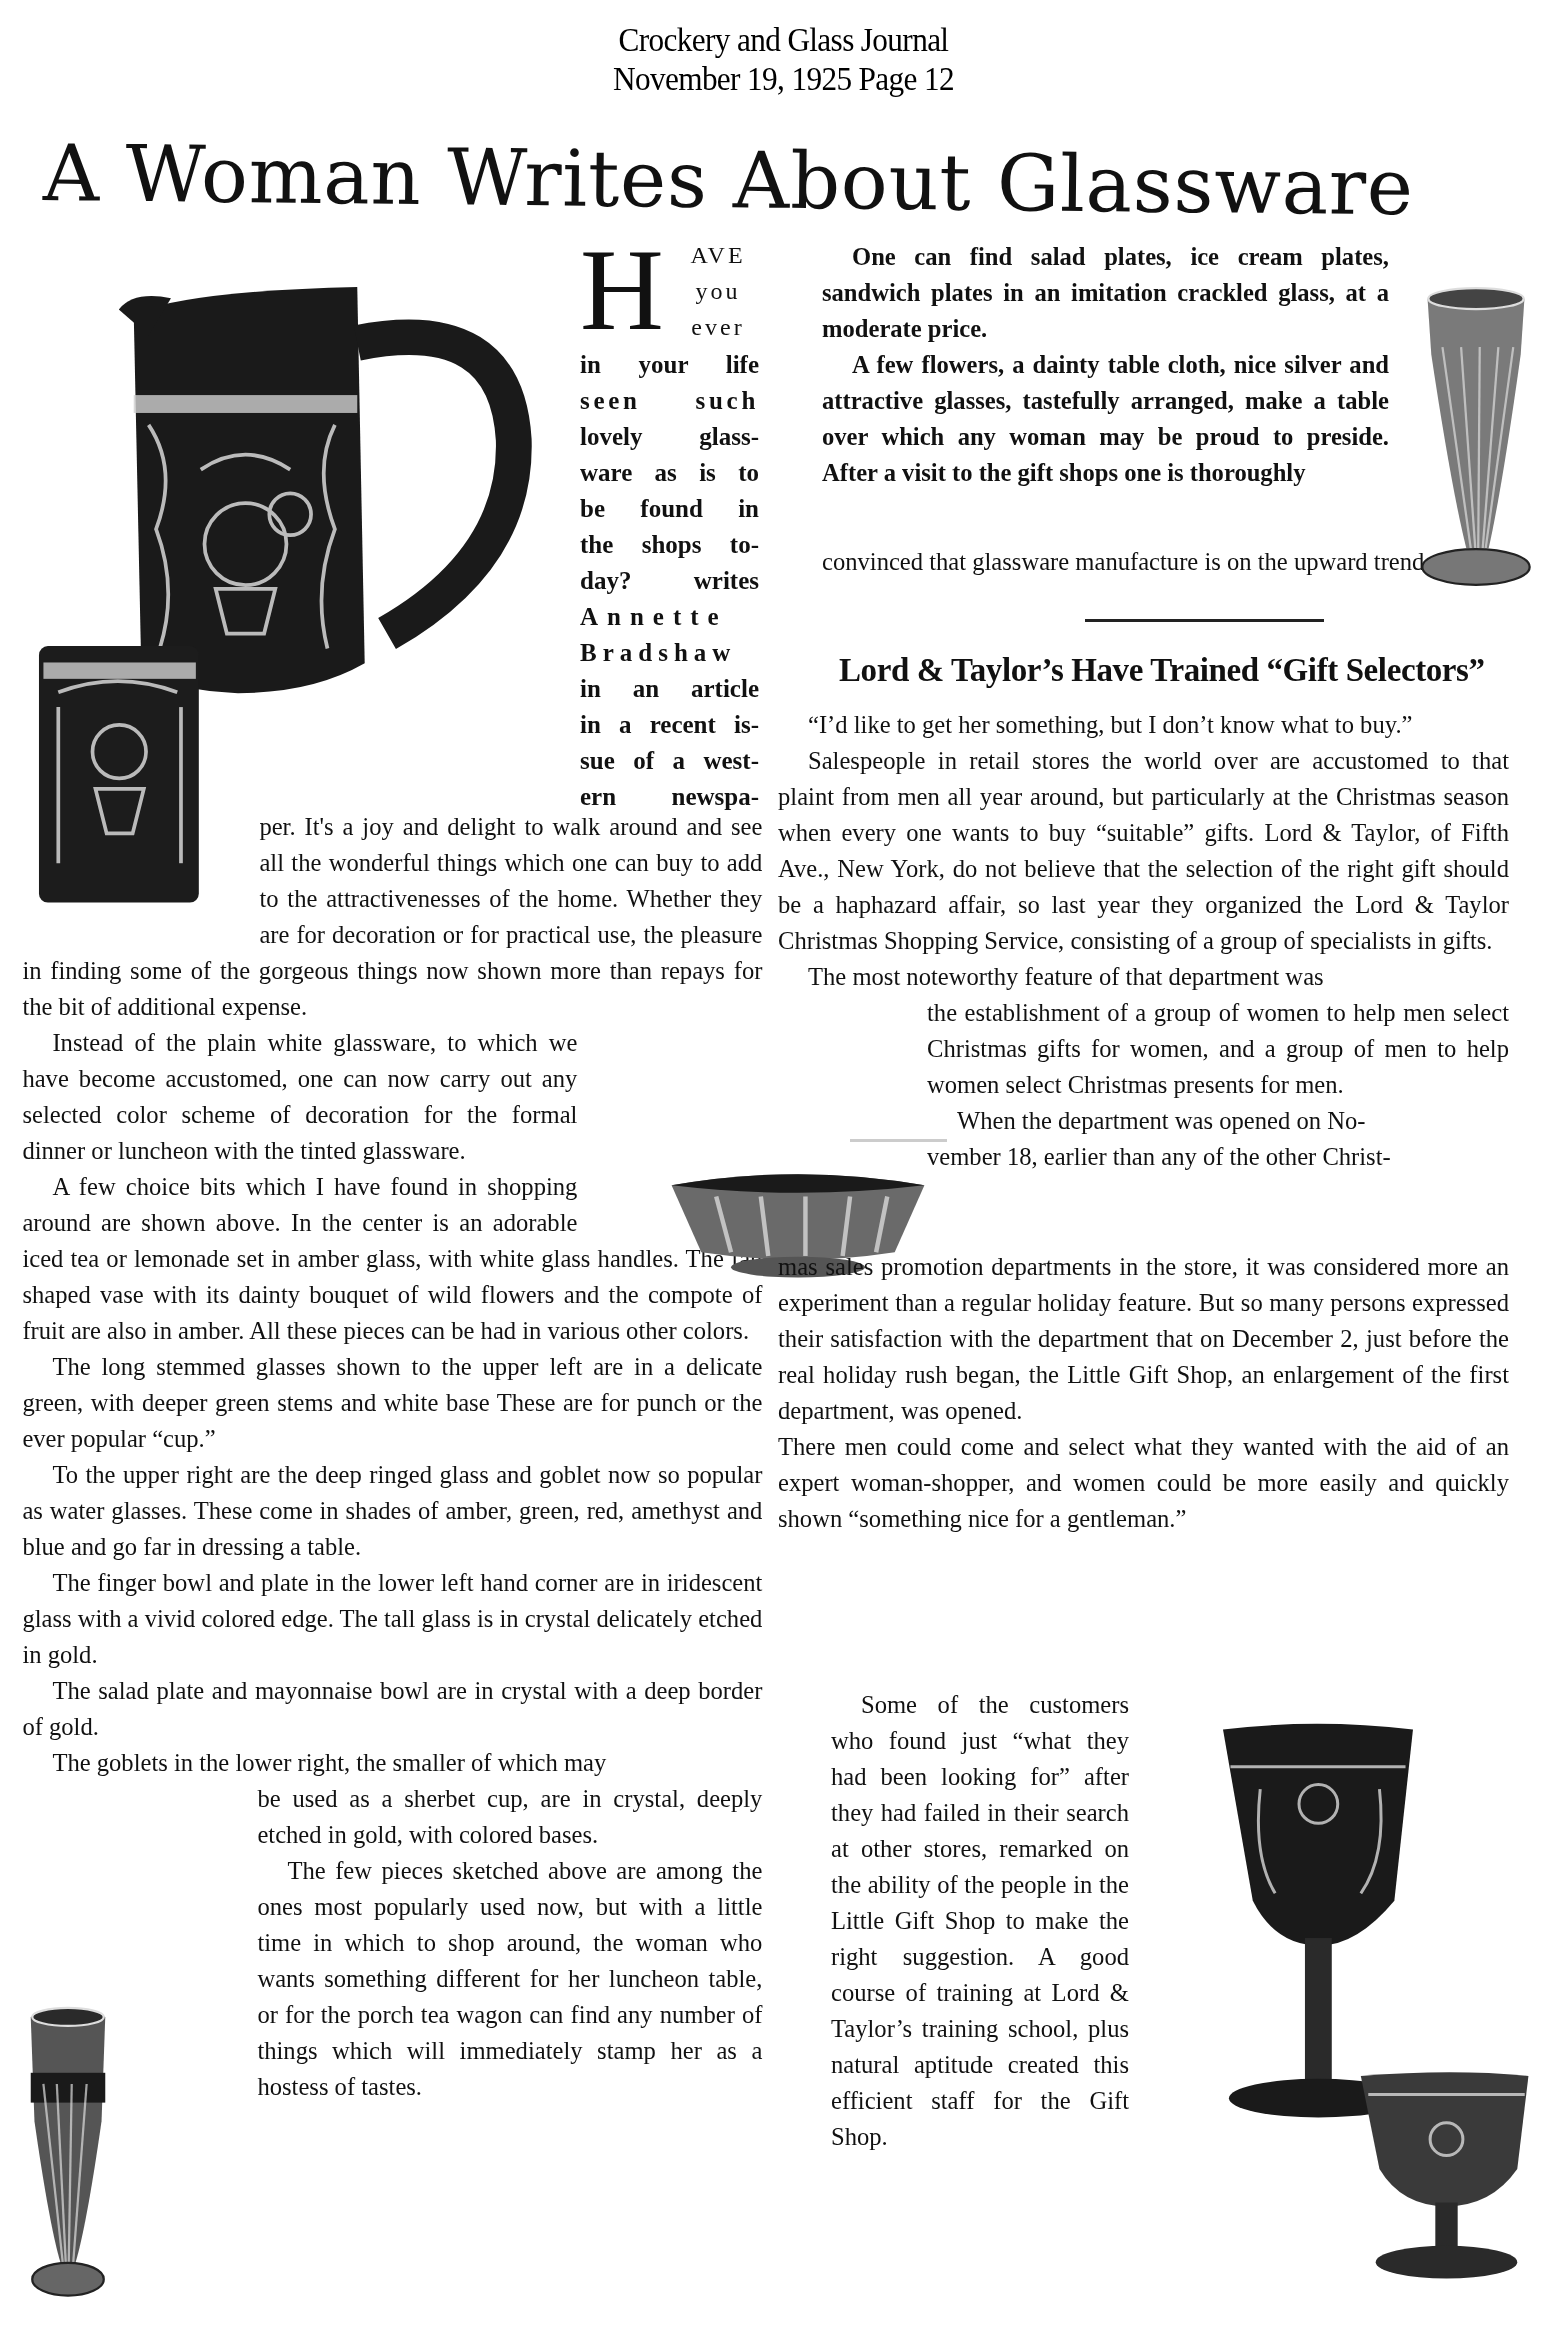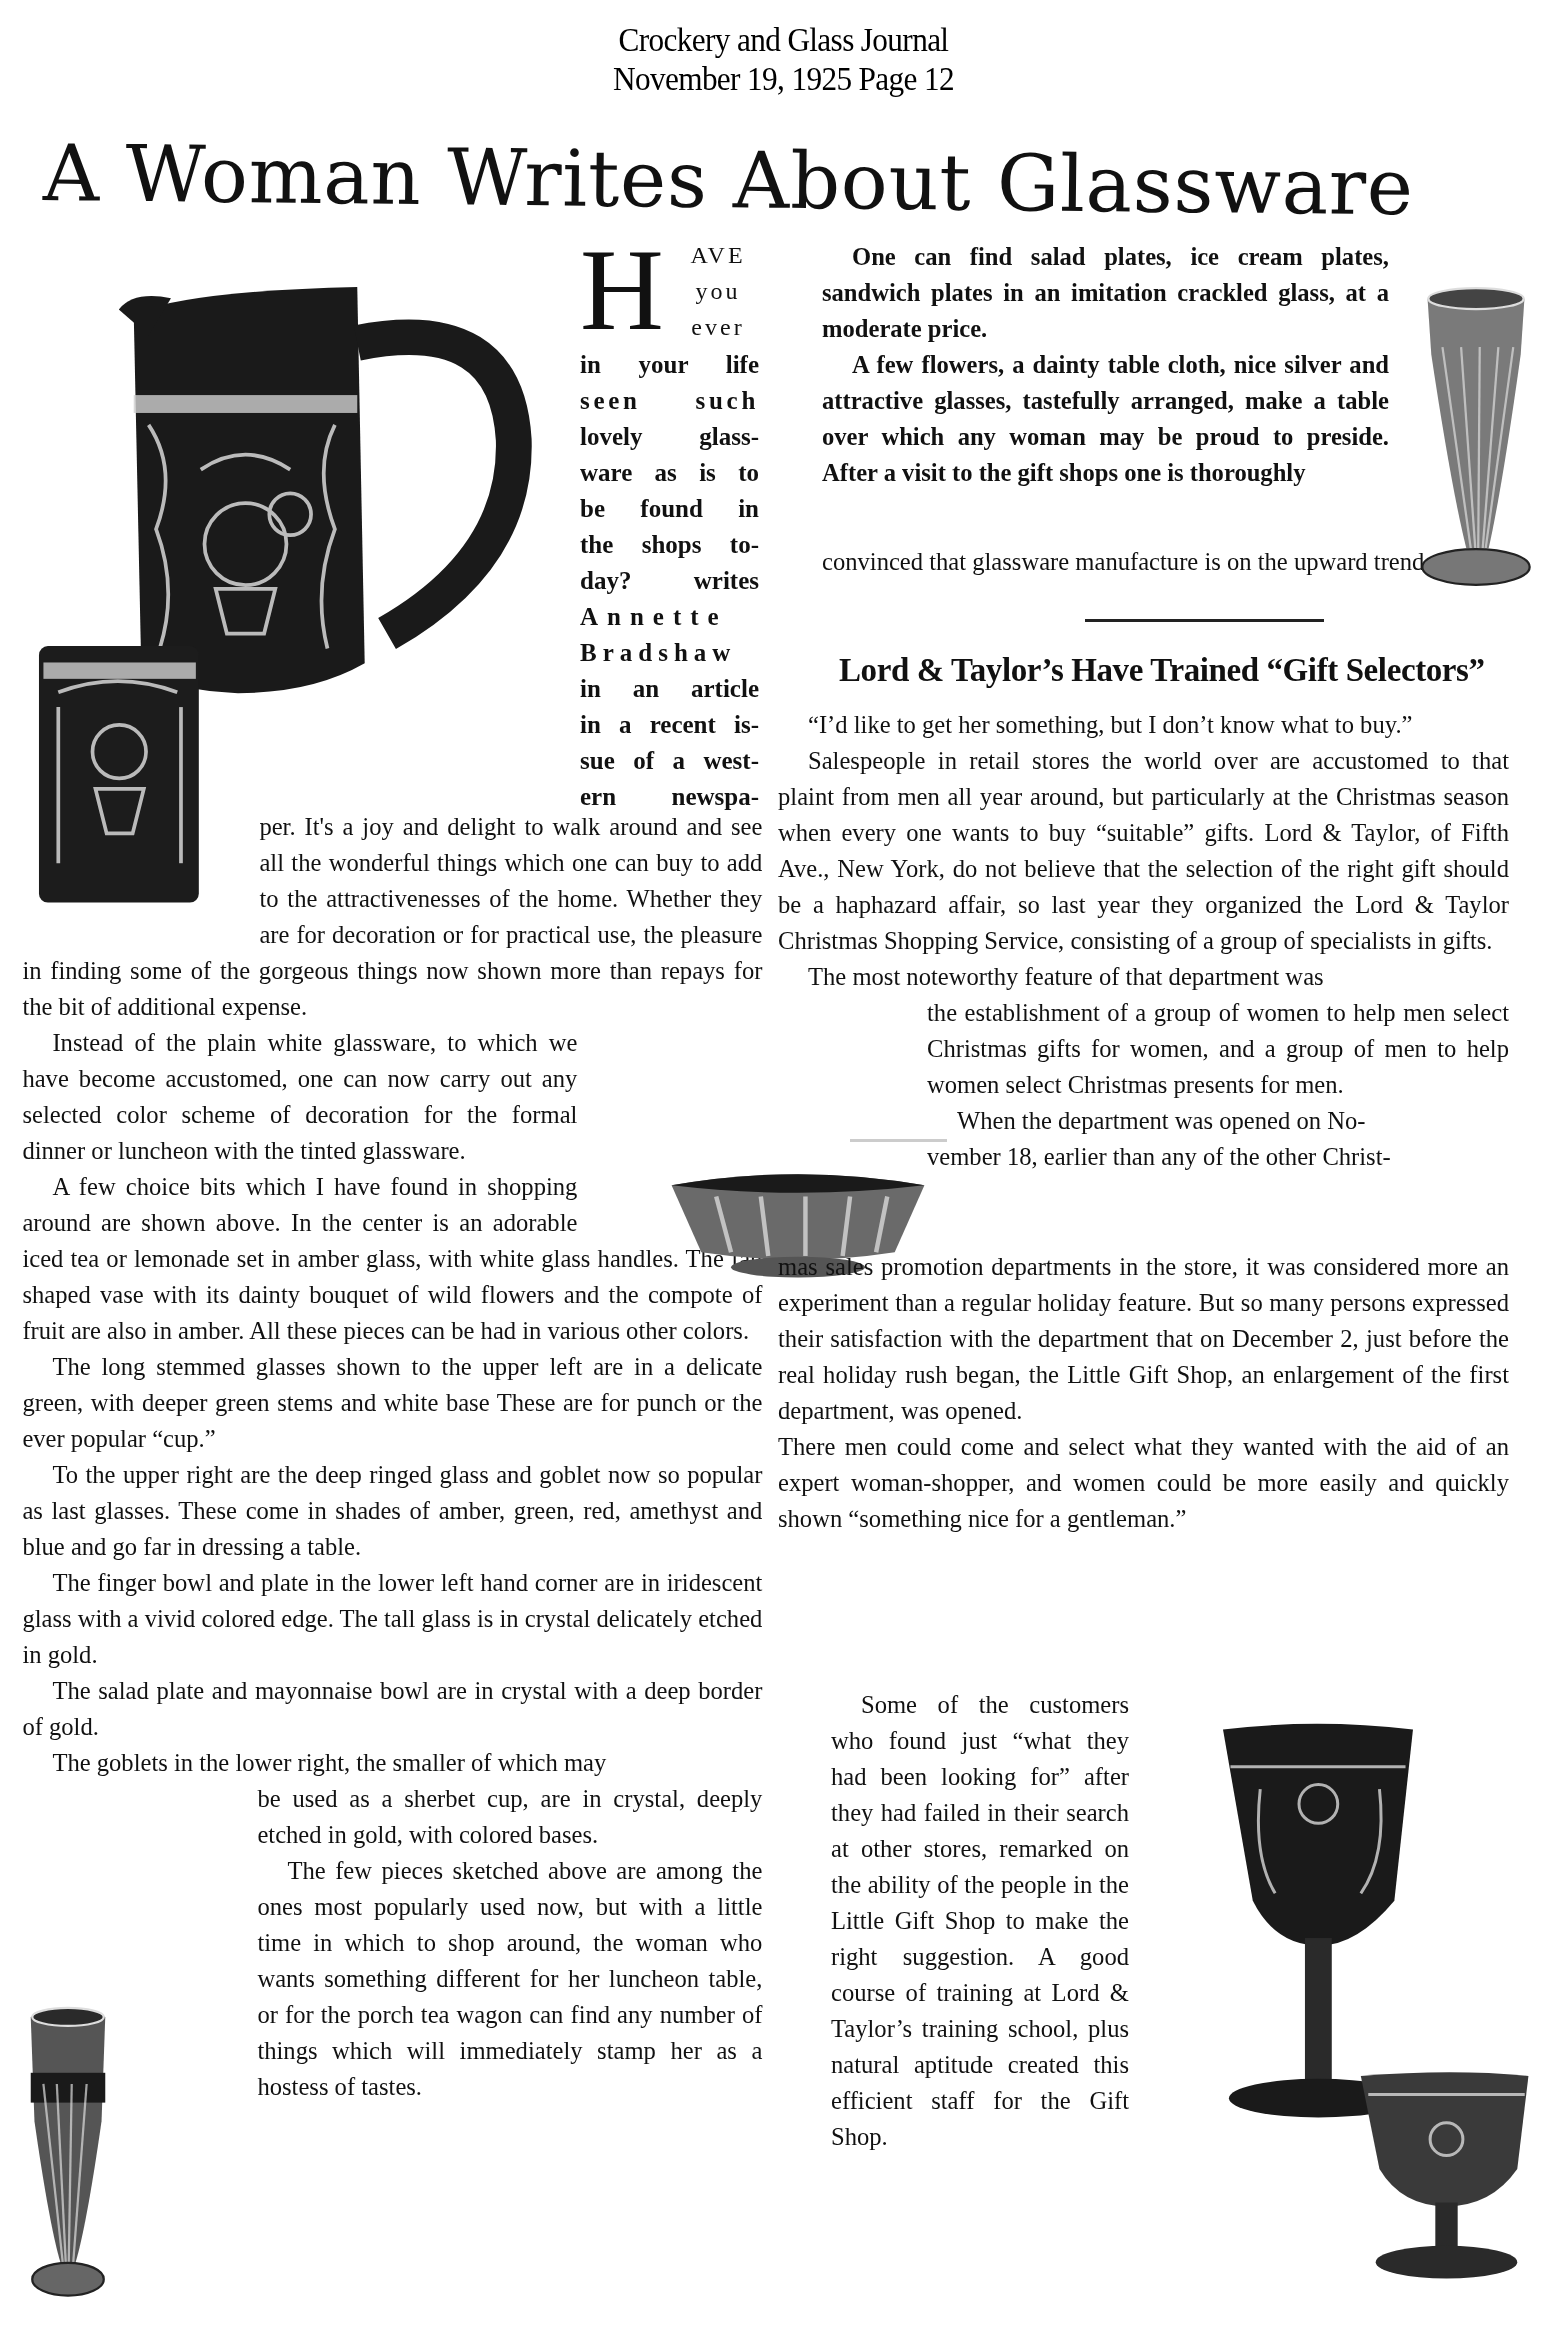--- a/index.html
+++ b/index.html
@@ -85,21 +85,21 @@
   </div>
 </div>
 
 <div class="abs col" style="left:22.4px; top:809px; width:740px;">
   <div style="float:left; width:237px; height:112px;"></div>
   <p>per.  It's a joy and delight to walk around and see all the wonderful things which one can buy to add to the attractivenesses of the home.  Whether they are for decoration or for practical use, the pleasure in finding some of the gorgeous things now shown more than repays for the bit of additional expense.</p>
   <div style="float:right; width:185px; height:194px; clear:right;"></div>
   <p class="indent">Instead of the plain white glassware, to which we have become accustomed, one can now carry out any selected color scheme of decoration for the formal dinner or luncheon with the tinted glassware.</p>
   <p class="indent">A few choice bits which I have found in shopping around are shown above.  In the center is an adorable iced tea or lemonade set in amber glass, with white glass handles.  The fan shaped vase with its dainty bouquet of wild flowers and the compote of fruit are also in amber.  All these pieces can be had in various other colors.</p>
   <p class="indent">The long stemmed glasses shown to the upper left are in a delicate green, with deeper green stems and white base These are for punch or the ever popular “cup.”</p>
-  <p class="indent">To the upper right are the deep ringed glass and goblet now so popular as last glasses.  These come in shades of amber, green, red, amethyst and blue and go far in dressing a table.</p>
+  <p class="indent">To the upper right are the deep ringed glass and goblet now so popular as water glasses.  These come in shades of amber, green, red, amethyst and blue and go far in dressing a table.</p>
   <p class="indent">The finger bowl and plate in the lower left hand corner are in iridescent glass with a vivid colored edge.  The tall glass is in crystal delicately etched in gold.</p>
   <p class="indent">The salad plate and mayonnaise bowl are in crystal with a deep border of gold.</p>
   <p class="indent">The goblets in the lower right, the smaller of which may</p>
   <div style="float:left; width:235px; height:350px;"></div>
   <p>be used as a sherbet cup, are in crystal, deeply etched in gold, with colored bases.</p>
   <p class="indent">The few pieces sketched above are among the ones most popularly used now, but with a little time in which to shop around, the woman who wants something different for her luncheon table, or for the porch tea wagon can find any number of things which will immediately stamp her as a hostess of tastes.</p>
 </div>
 
 <div class="abs" style="left:664px; top:1163px; width:268px; height:119px;">
   <svg width="268" height="119" viewBox="0 0 360 160">

